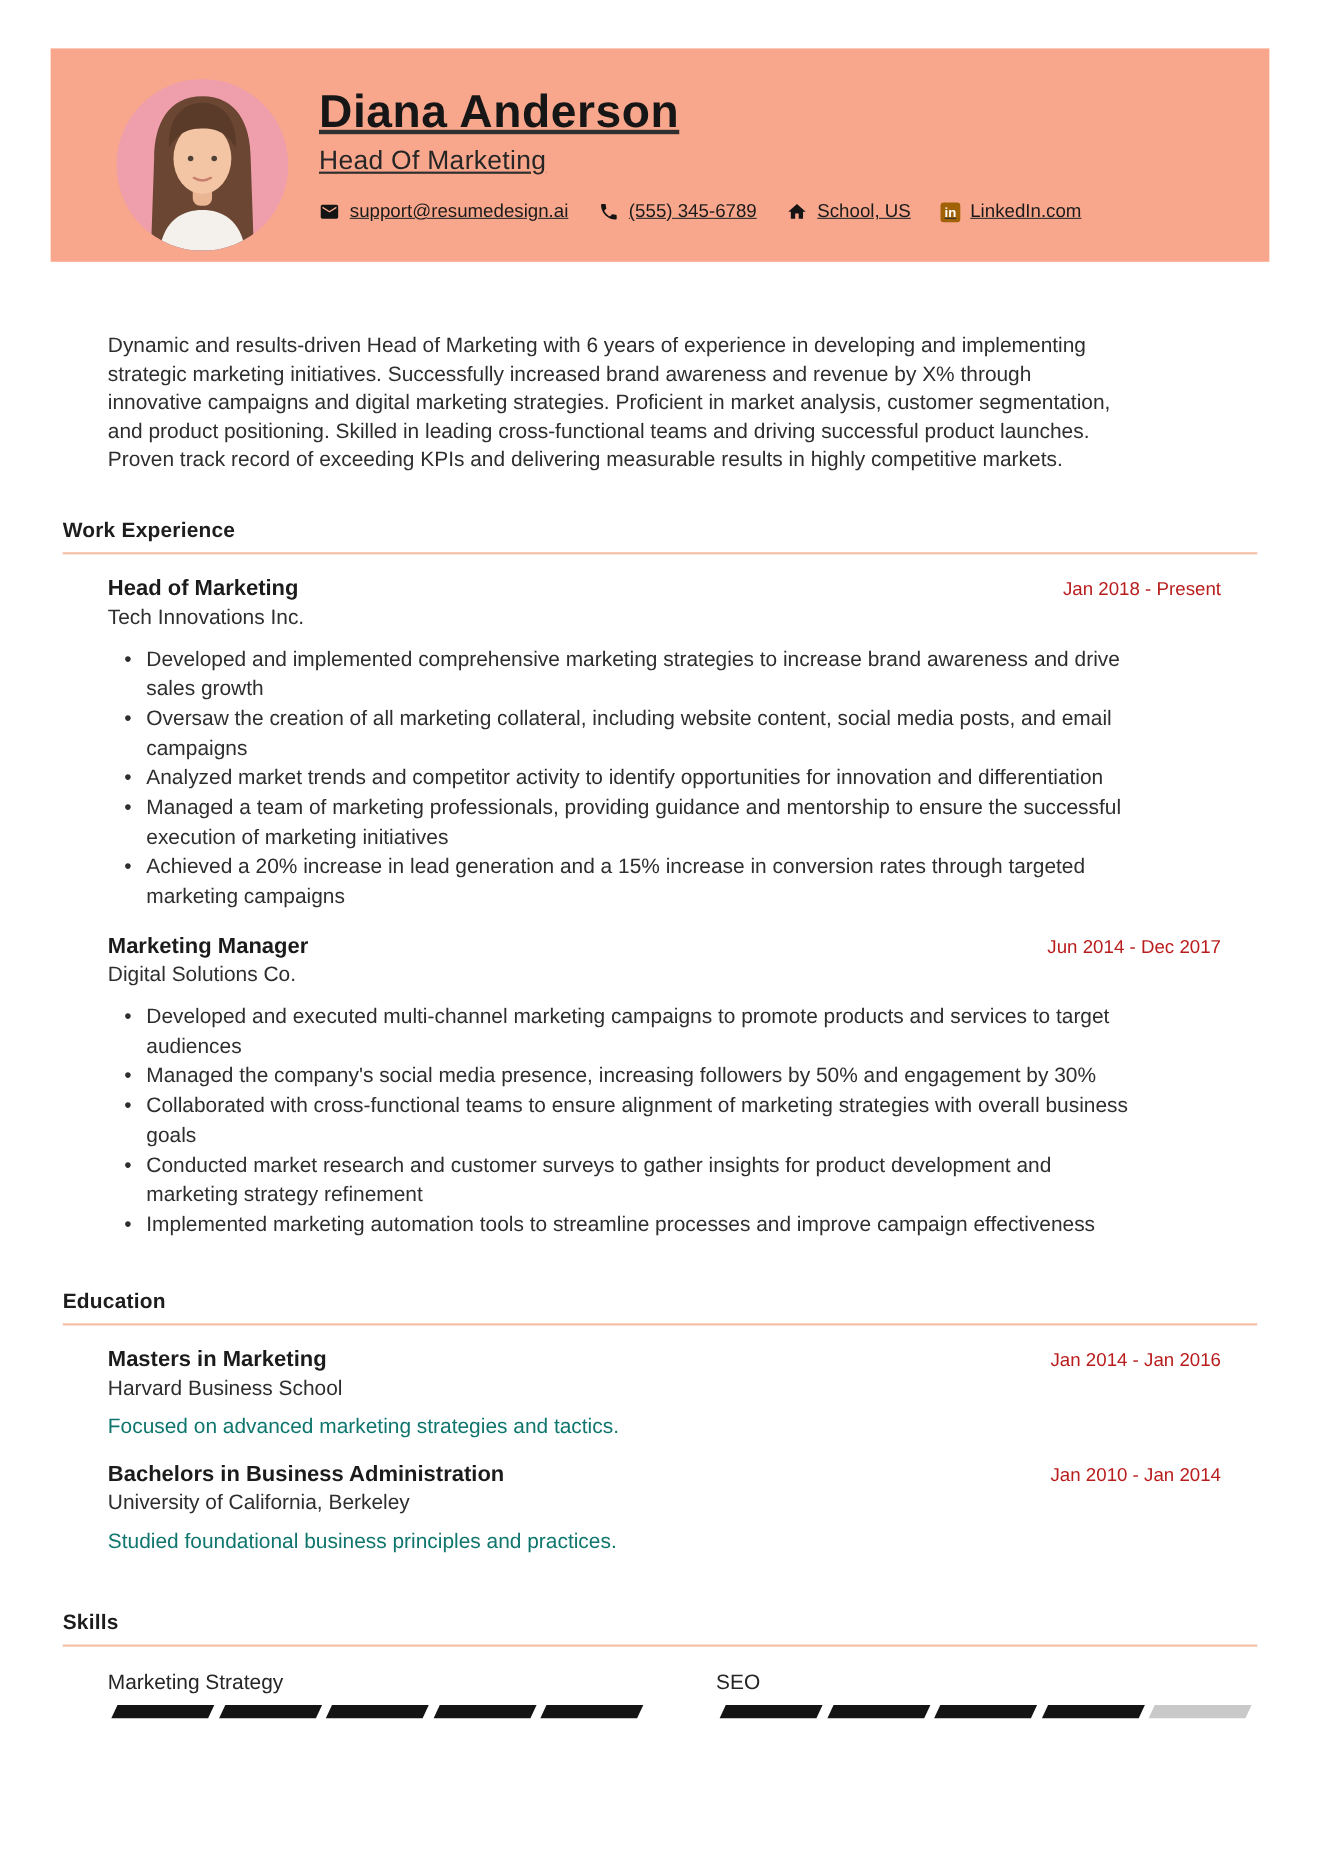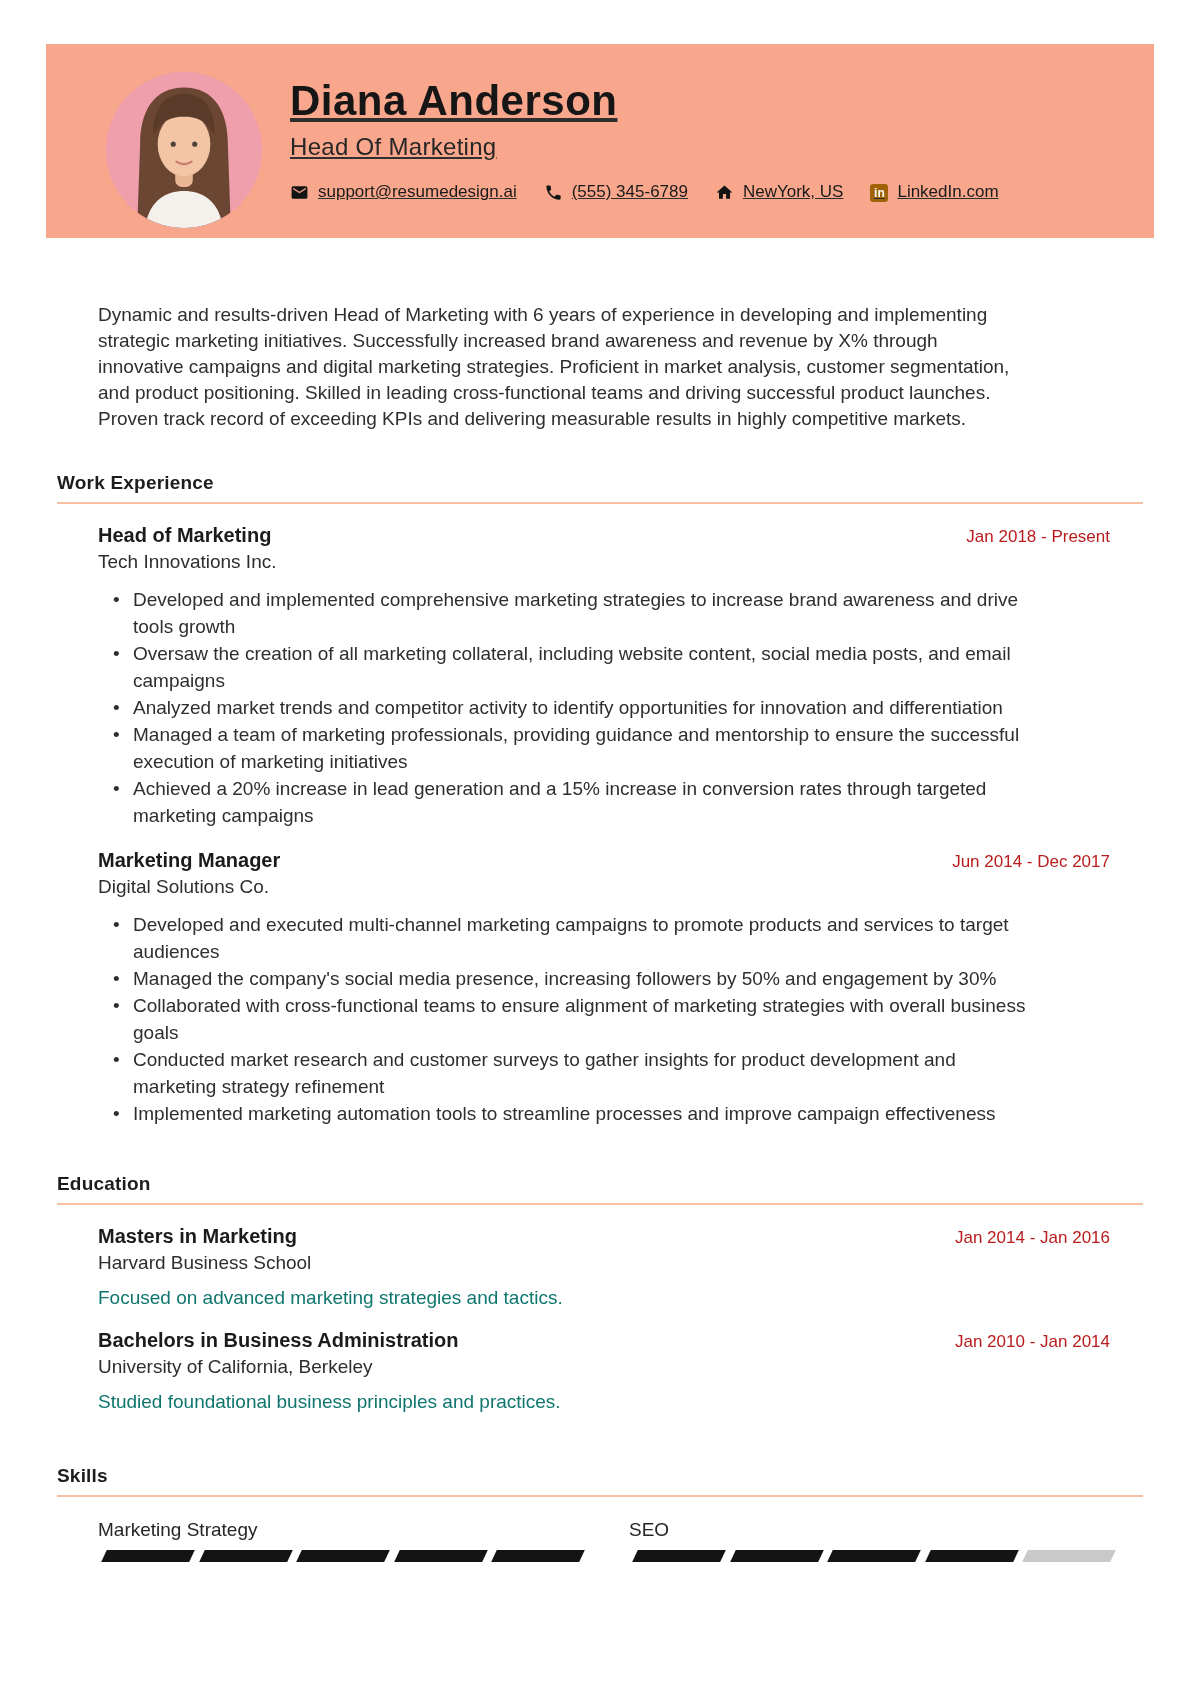--- a/index.html
+++ b/index.html
@@ -70,21 +70,21 @@
     list-style:none;margin:13px 0 0 15px;width:925px;
   }
   ul.bullets li{
     position:relative;padding-left:20px;font-size:19px;line-height:27px;color:#2e2e2e;
   }
   ul.bullets li::before{
     content:"\2022";position:absolute;left:0;top:0;color:#2e2e2e;
   }
   
   .skills-grid{
-    display:flex;margin:22px 0 0 41px;gap:47px;
+    display:flex;margin:22px 0 0 41px;gap:69px;
   }
   .skill{width:484px;}
   .skill-name{font-size:19px;color:#262626;}
   .skill-bar{display:flex;gap:10px;margin-top:9px;padding-left:6px;}
   .seg{width:88px;height:12px;transform:skewX(-25deg);}
   .seg.filled{background:var(--seg-filled);}
   .seg.empty{background:var(--seg-empty);}
 </style>
 </head>
 <body>
@@ -122,21 +122,21 @@
             </svg>
         </span>
         <span>(555) 345-6789</span>
       </span>
       <span class="contact-item">
         <span class="cicon">
           <svg viewBox="0 0 24 24">
               <path d="M10 20v-6h4v6h5v-8h3L12 3 2 12h3v8z"></path>
             </svg>
         </span>
-        <span>NewYork, US</span>
+        <span>School, US</span>
       </span>
       <span class="contact-item">
         <span class="cicon">
             <span class="li-badge">in</span>
           </span>
         <span>LinkedIn.com</span>
       </span>
     </div>
   </div>
 </div>
@@ -147,21 +147,21 @@
   <div class="section-heading">Work Experience</div>
   <div class="section-rule"></div>
 
   <div class="entry">
     <div class="entry-head">
       <span class="entry-title">Head of Marketing</span>
       <span class="entry-dates">Jan 2018 - Present</span>
     </div>
     <div class="entry-sub">Tech Innovations Inc.</div>
     <ul class="bullets">
-      <li>Developed and implemented comprehensive marketing strategies to increase brand awareness and drive tools growth</li>
+      <li>Developed and implemented comprehensive marketing strategies to increase brand awareness and drive sales growth</li>
       <li>Oversaw the creation of all marketing collateral, including website content, social media posts, and email campaigns</li>
       <li>Analyzed market trends and competitor activity to identify opportunities for innovation and differentiation</li>
       <li>Managed a team of marketing professionals, providing guidance and mentorship to ensure the successful execution of marketing initiatives</li>
       <li>Achieved a 20% increase in lead generation and a 15% increase in conversion rates through targeted marketing campaigns</li>
     </ul>
   </div>
 
   <div class="entry">
     <div class="entry-head">
       <span class="entry-title">Marketing Manager</span>

